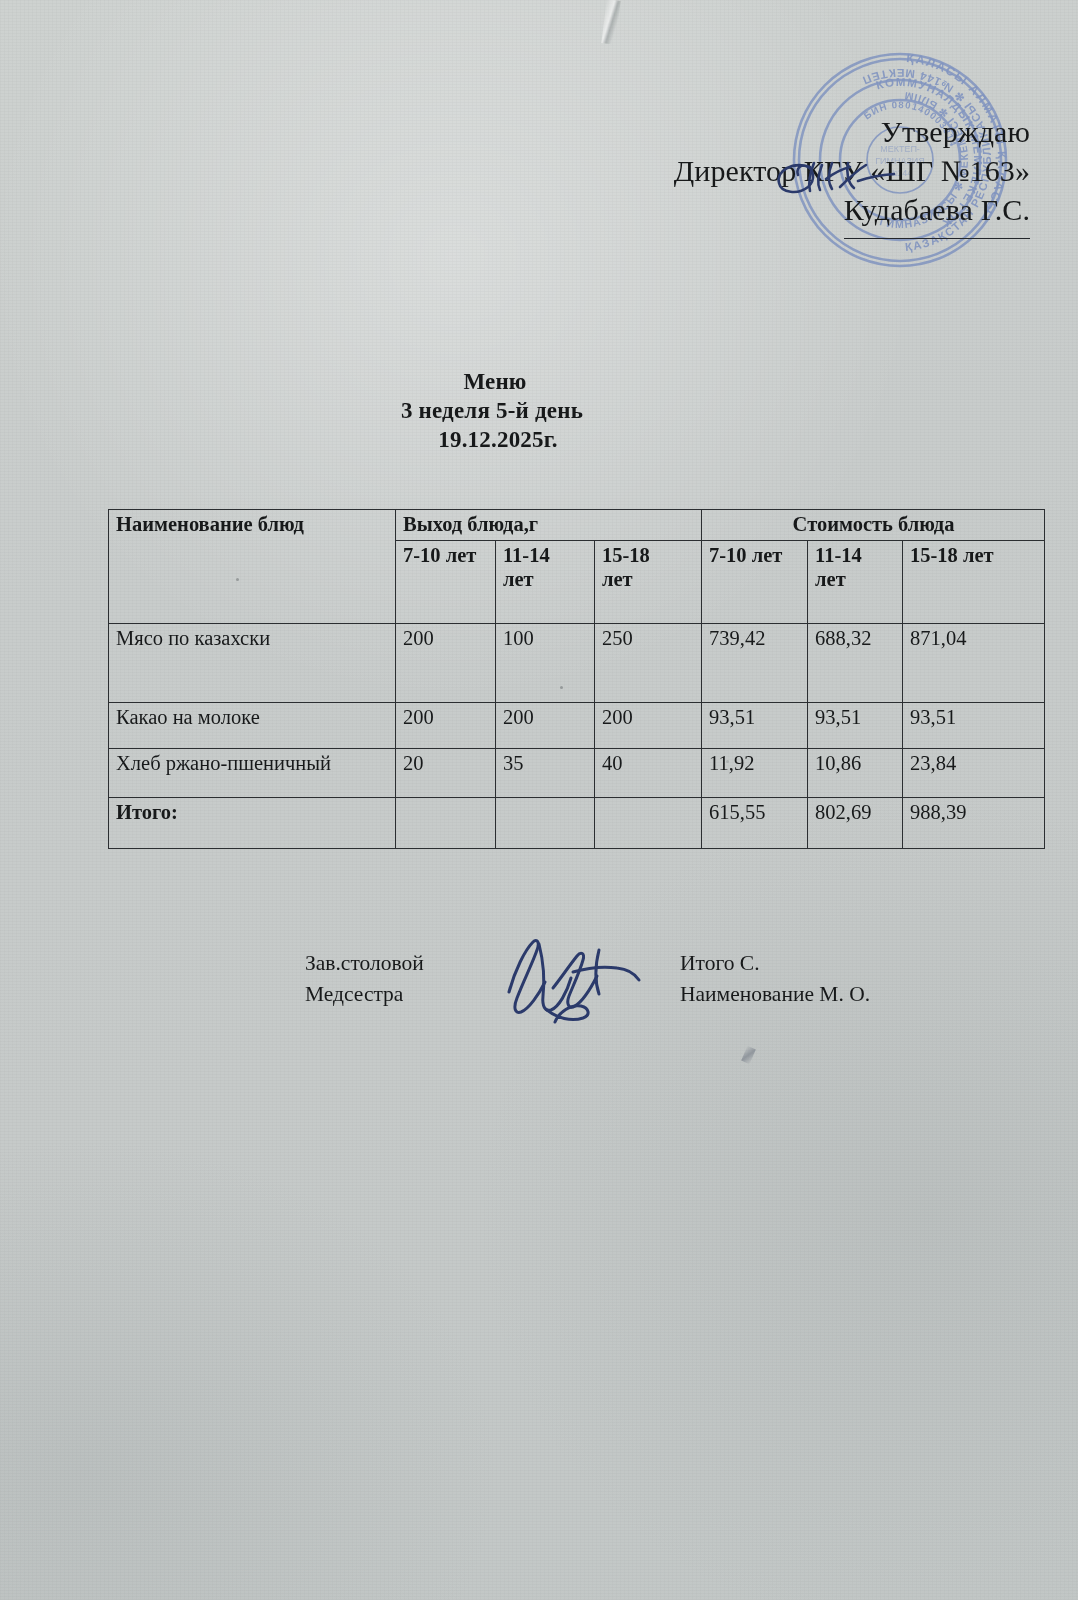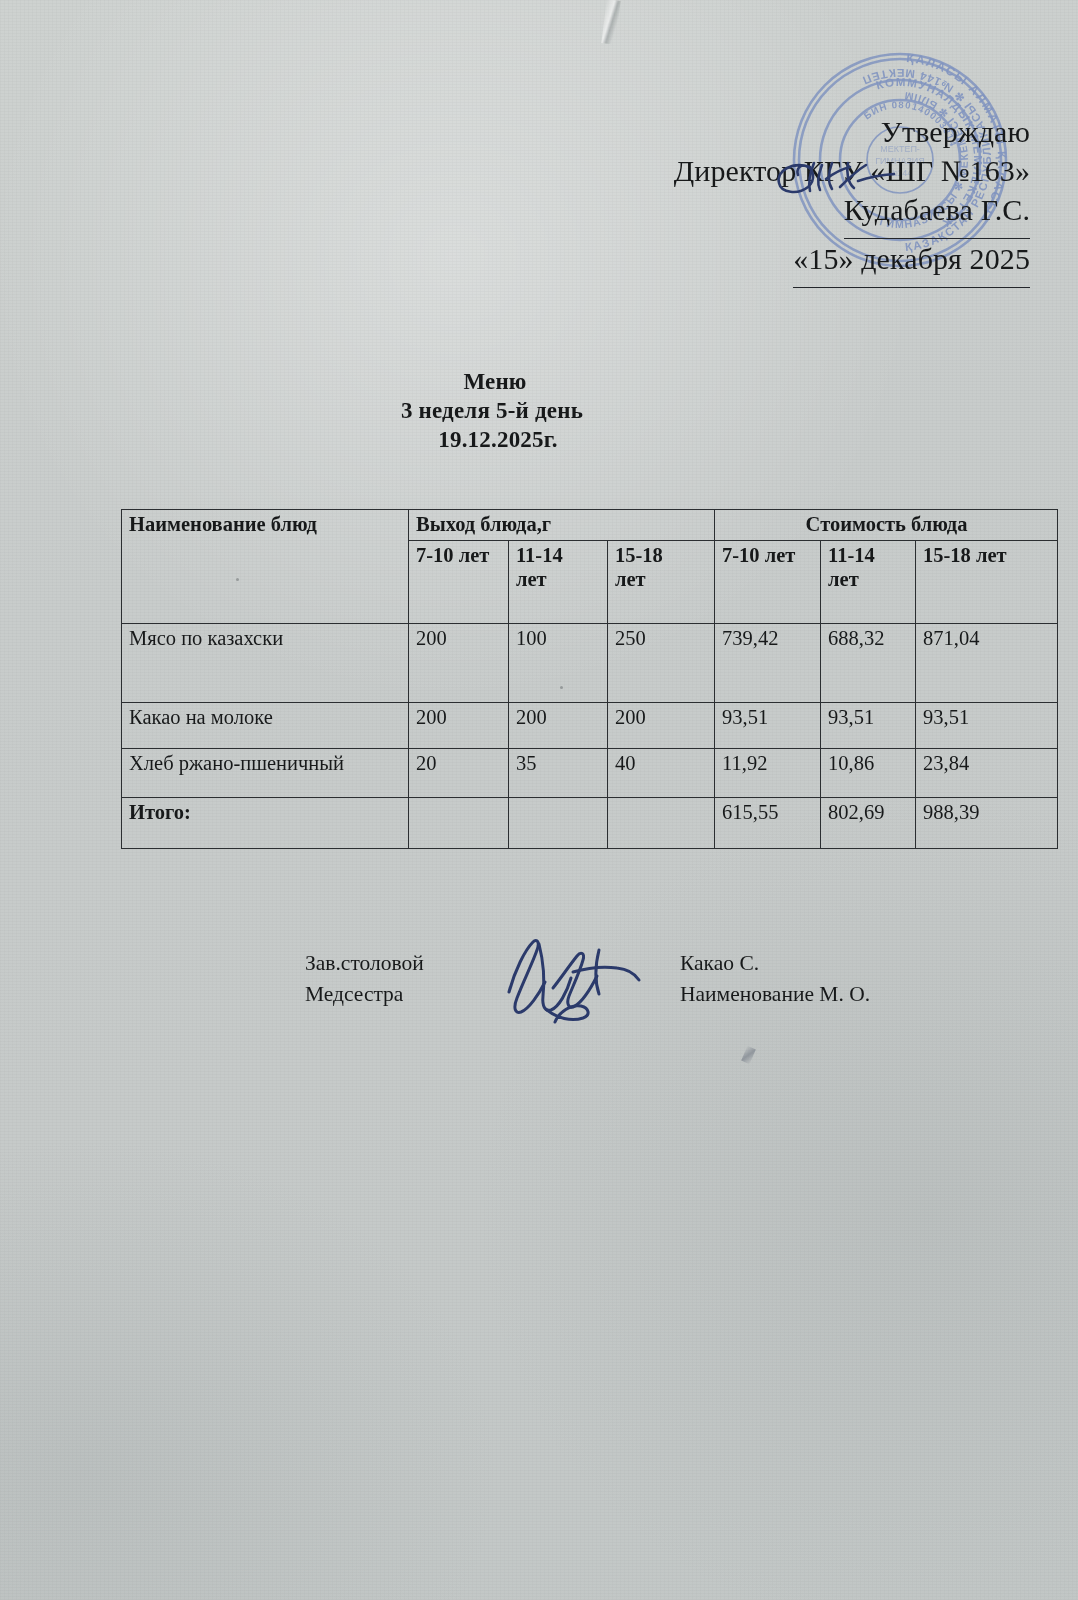--- a/index.html
+++ b/index.html
@@ -58,21 +58,21 @@
   .title{
     position:absolute;left:0;top:368px;width:990px;
     text-align:center;font-weight:bold;font-size:23px;line-height:1.26;
     letter-spacing:.2px;
   }
   .title .t2{margin-left:-6px;}
   .title .t3{margin-left:6px;}
 
   
   table.menu{
-    position:absolute;left:121px;top:509px;width:936px;
+    position:absolute;left:108px;top:509px;width:936px;
     border-collapse:collapse;table-layout:fixed;
     font-size:20.5px;
   }
   table.menu td{
     border:1.7px solid #2b2e31;
     padding:3px 6px 3px 7px;
     vertical-align:top;
     line-height:1.16;
     background:transparent;
   }
@@ -139,21 +139,20 @@
       <text x="112" y="116">ГИМНАЗИЯ</text>
       <text x="112" y="128">№144</text>
     </g>
   </svg>
 </div>
 
 <div class="approval">
   <div class="ln">Утверждаю</div>
   <div class="ln">Директор КГУ «ШГ №163»</div>
   <div class="ln"><span class="uline">Кудабаева Г.С.</span></div>
-  <div class="ln"><span class="uline">«15» декабря 2025</span></div>
 </div>
 
 <div class="dsign">
   <svg viewBox="0 0 140 42" xmlns="http://www.w3.org/2000/svg">
     <g fill="none" stroke="#2b3a6b" stroke-width="2.6" stroke-linecap="round">
       <path d="M40,10 C22,4 6,14 9,26 C11,36 28,38 38,30 C46,23 44,12 36,9 C30,7 26,12 28,18"></path>
       <path d="M44,6 C40,16 38,26 40,34"></path>
       <path d="M52,8 C48,18 47,27 50,33"></path>
       <path d="M56,22 C64,16 72,12 80,10"></path>
       <path d="M62,6 C58,16 58,26 62,32"></path>
@@ -251,21 +250,21 @@
     </tr>
   </tbody>
 </table>
 
 <div class="footer">
   <div class="roles">
     <div>Зав.столовой</div>
     <div>Медсестра</div>
   </div>
   <div class="names">
-    <div>Какао С.</div>
+    <div>Итого С.</div>
     <div>Наименование М. О.</div>
   </div>
   <div class="fsign">
     <svg viewBox="0 0 170 100" xmlns="http://www.w3.org/2000/svg">
       <g fill="none" stroke="#2b3a6b" stroke-width="3" stroke-linecap="round" stroke-linejoin="round">
         <path d="M14,66 C20,44 30,24 38,16 C42,12 45,16 42,24 C38,36 28,56 22,72 C18,82 20,88 26,86 C34,83 44,68 50,56"></path>
         <path d="M44,18 C48,34 50,52 48,70 C47,80 50,86 56,84 C64,81 72,66 76,52"></path>
         <path d="M58,62 C66,52 74,40 82,30 C86,25 90,27 88,34 C85,45 78,60 74,70 C71,78 74,84 80,80 C88,75 96,62 102,50"></path>
         <path d="M78,46 C92,42 108,40 122,42 C132,43 140,48 144,54"></path>
         <path d="M104,24 C100,40 100,56 104,68"></path>

